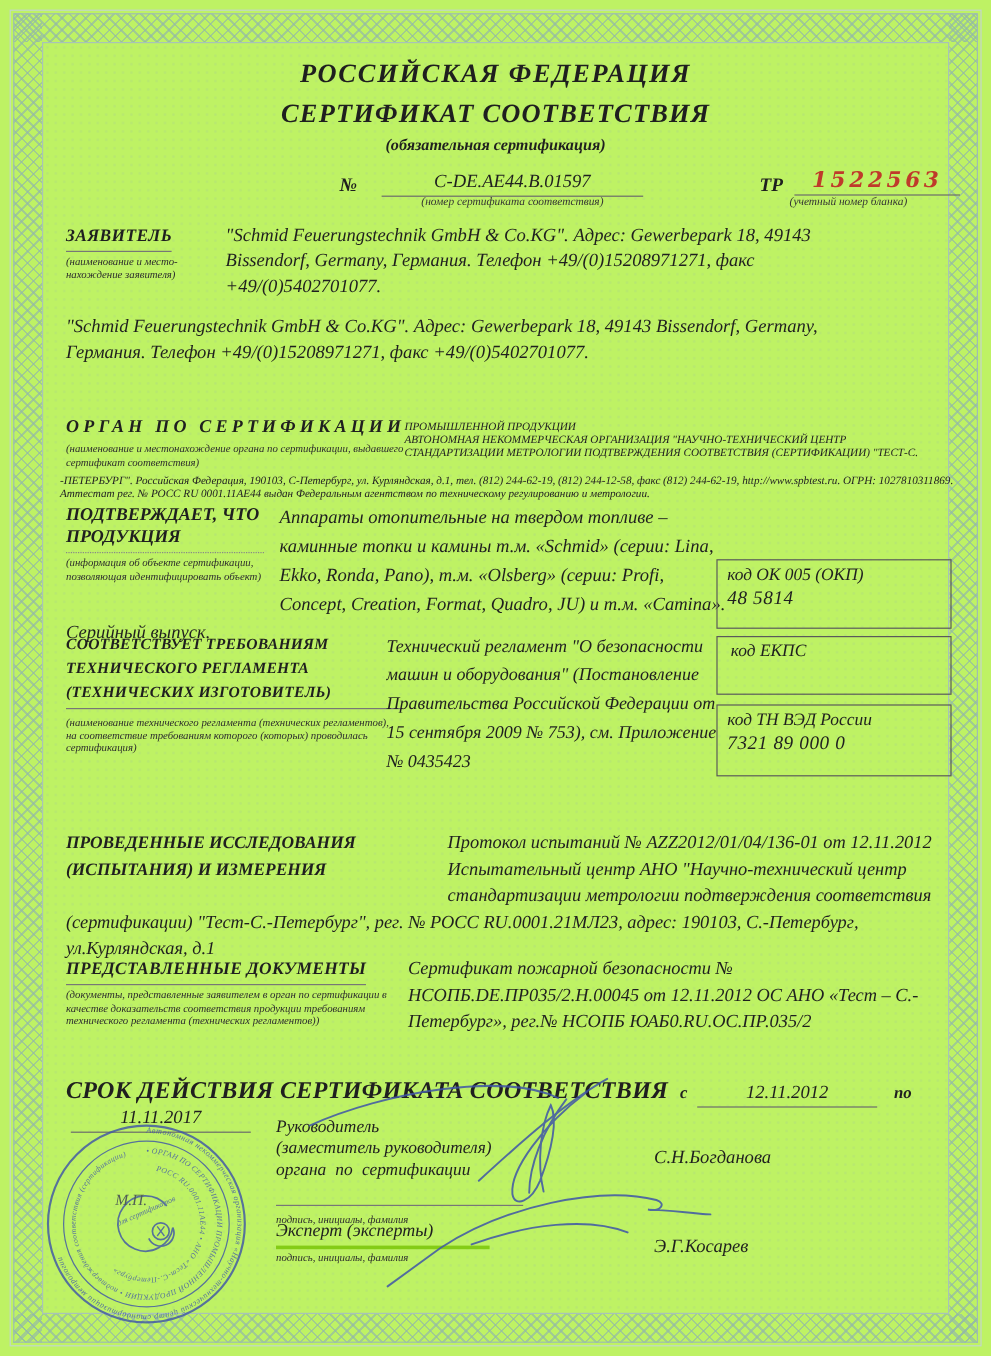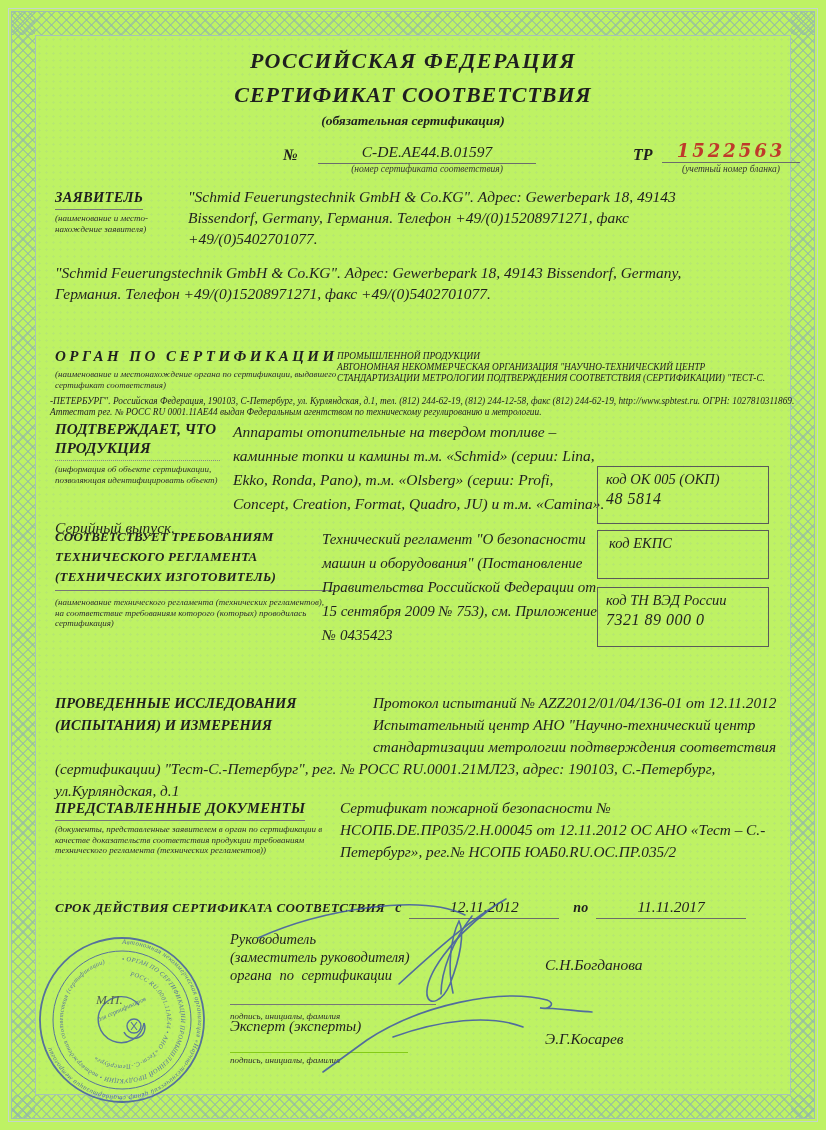--- a/index.html
+++ b/index.html
@@ -37,21 +37,21 @@
   .subtitle { top:113px; font-size:13.5px; font-weight:bold; }
 
   .no-sign   { left:283px; top:146px; font-size:16px; font-weight:bold; }
   .certnum   { left:318px; top:143px; width:218px; text-align:center; font-size:15.5px;
                border-bottom:1px solid #6c6c6c; padding-bottom:2px; }
   .certnum-cap { left:318px; top:164px; width:218px; text-align:center; font-size:9.5px; color:#333; }
   .tr-label  { left:633px; top:146px; font-size:16px; font-weight:bold; }
   .blanknum  { left:662px; top:140px; width:138px; text-align:center; font-size:18px; font-weight:bold;
                letter-spacing:3px; color:#bf3a2b; font-family:"DejaVu Serif", serif;
                border-bottom:1px solid #6c6c6c; padding-bottom:1px; }
-  .blanknum-cap { left:658px; top:164px; width:146px; text-align:center; font-size:9.5px; color:#333; }
+  .blanknum-cap { left:658px; top:164px; width:146px; text-align:left; font-size:9.5px; color:#333; }
 
   .sect { position:absolute; font-size:15.5px; line-height:21px; }
   .lab-float { float:left; }
   .h1 { font-size:14.5px; font-weight:bold; letter-spacing:.3px; }
   .h1.ul { display:inline-block; border-bottom:1px solid #777; padding-bottom:1px; }
   .sub { font-size:9px; line-height:10.5px; color:#2c2c2c; margin-top:3px; }
 
   .applicant    { left:55px; top:186px; width:690px; }
   .applicant    .lab-float { width:133px; min-height:42px; }
   .manufacturer { left:55px; top:262px; width:690px; }
@@ -60,21 +60,21 @@
   .org-label { left:55px; top:348px; font-size:15px; font-weight:bold; letter-spacing:3.5px; }
   .org-sub   { left:55px; top:369px; width:288px; font-size:9px; line-height:10.5px; color:#2c2c2c; }
   .org-right { left:337px; top:351px; width:460px; font-size:9.3px; line-height:10.8px; color:#222; }
   .org-addr  { left:50px;  top:396px; width:748px; font-size:9.3px; line-height:11px; color:#222; }
 
   .product { left:55px; top:420px; width:552px; line-height:24px; font-size:15.5px; }
   .product .lab-float { width:178px; min-height:78px; }
   .product .h2row { font-size:15px; font-weight:bold; line-height:19px; }
   .product .h2row.ul { border-bottom:1px dotted #888; padding-bottom:2px; width:165px; }
 
-  .codebox { position:absolute; left:597px; width:172px; border:1px solid #5a5a5a; padding:4px 8px; }
+  .codebox { position:absolute; left:597px; width:196px; border:1px solid #5a5a5a; padding:4px 8px; }
   .codebox .cl { font-size:14.5px; }
   .codebox .cv { font-size:16px; text-align:left; padding-top:2px; letter-spacing:.5px; }
   .box-okp   { top:466px; height:58px; }
   .box-ekps  { top:530px; height:49px;padding-left:11px; }
   .box-tnved { top:587px; height:60px; }
 
   .reg-label { left:55px; top:527px; width:280px; }
   .reg-label .h2 { font-size:13px; font-weight:bold; line-height:20px; letter-spacing:.2px; }
   .reg-label .h2.ul { border-bottom:1px solid #777; padding-bottom:3px; }
   .reg-label .sub { margin-top:6px; }
@@ -82,31 +82,31 @@
 
   .tests { left:55px; top:692px; width:742px; font-size:15.3px; line-height:22px; }
   .tests .lab-float { width:318px; min-height:46px; }
   .tests .h2 { font-size:14.5px; font-weight:bold; line-height:22px; }
 
   .docs { left:55px; top:797px; width:742px; font-size:15.3px; line-height:22px; }
   .docs .lab-float { width:285px; min-height:64px; }
   .marking { left:62px; top:864px; width:735px; font-size:15.5px; }
 
   .validity { left:55px; top:898px; }
-  .validity .vl { font-size:13px; font-weight:bold; letter-spacing:.3px; }
+  .validity .vl { font-size:20px; font-weight:bold; letter-spacing:.3px; }
   .validity .fl { font-size:14px; font-weight:bold; margin-left:6px; }
   .validity .date { display:inline-block; width:150px; text-align:center; font-size:15.5px;
                     border-bottom:1px solid #6c6c6c; padding-bottom:2px; margin:0 4px; }
 
   .head-role { left:230px; top:930px; width:206px; font-size:14.5px; line-height:18px; }
   .head-role .ul3 { border-bottom:1px solid #777; padding-bottom:20px; word-spacing:4px; }
   .cap { font-size:9px; color:#2c2c2c; margin-top:2px; }
   .head-name { left:545px; top:956px; font-size:15.5px; }
   .expert-role { left:230px; top:1018px; width:178px; font-size:15px; }
-  .expert-role .ul1 { border-bottom:1px solid #84cc16; padding-bottom:17px; }
+  .expert-role .ul1 { border-bottom:3px solid #84cc16; padding-bottom:3px; }
   .expert-name { left:545px; top:1030px; font-size:15.5px; }
 
   svg.overlay { position:absolute; left:0; top:0; width:826px; height:1130px; pointer-events:none; }
   .stamp-text { font-family:"Liberation Serif", serif; fill:#4056a8; }
 </style>
 </head>
 <body>
 
 <div class="page">
   <div class="outer-line"></div>

